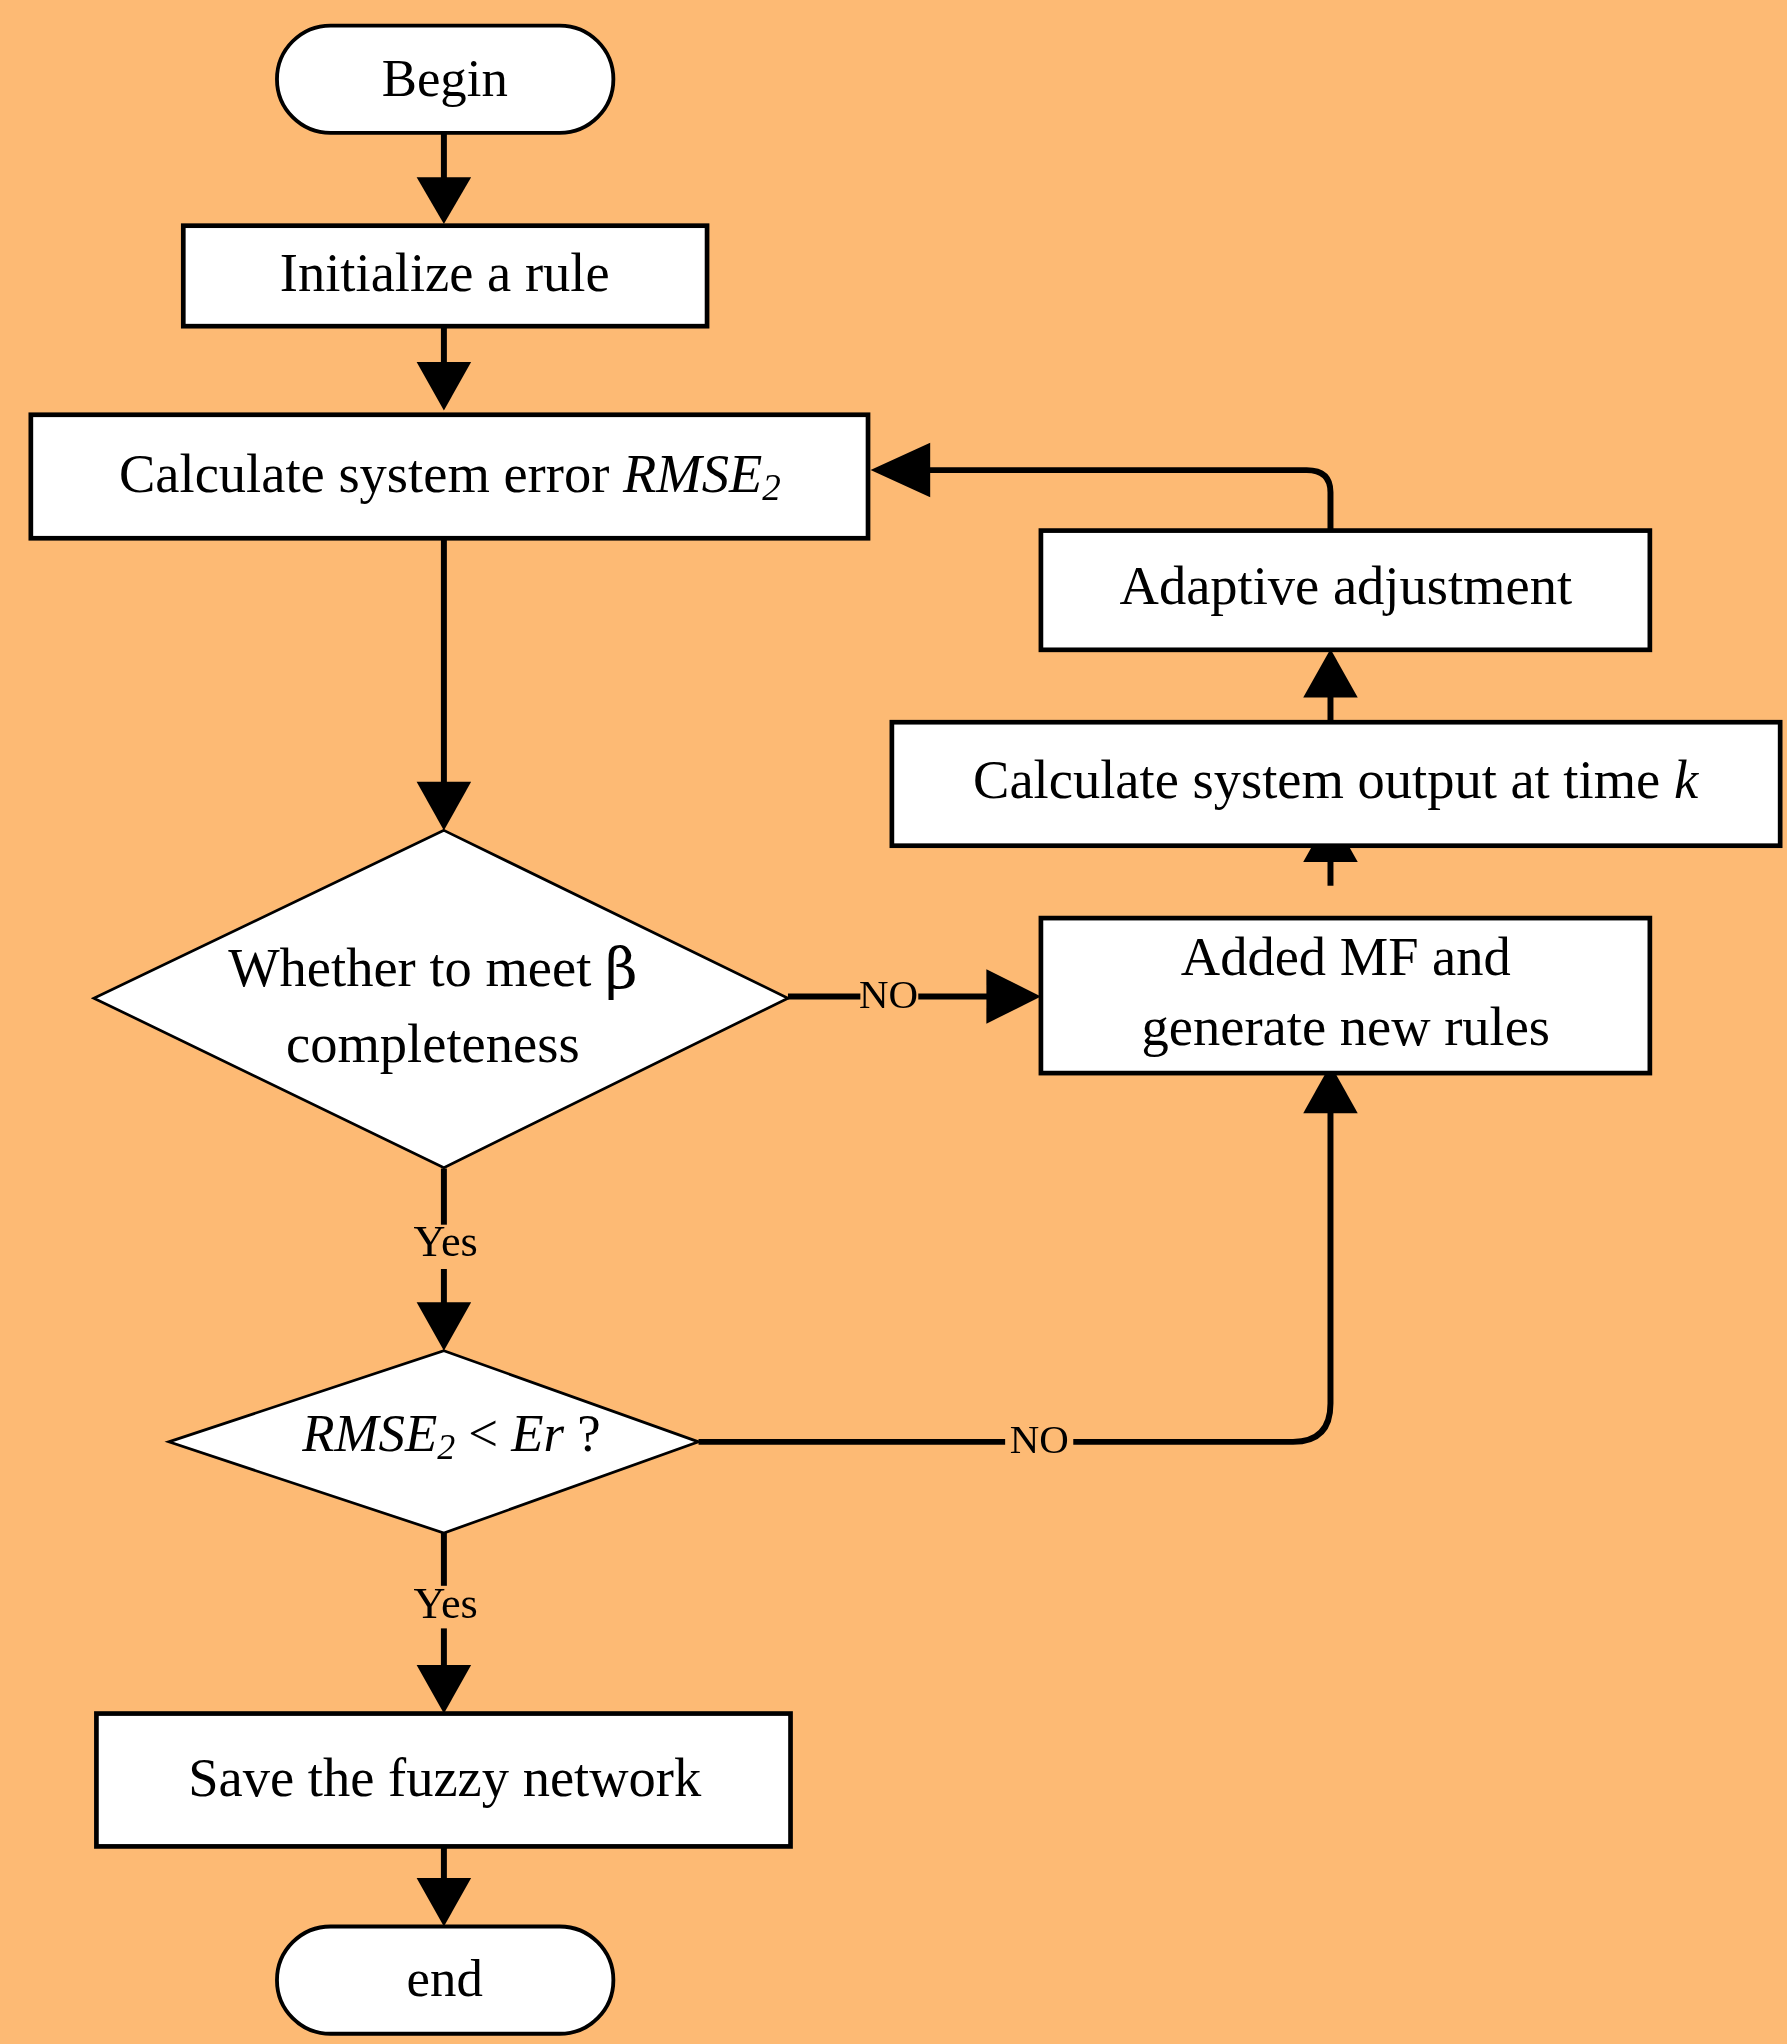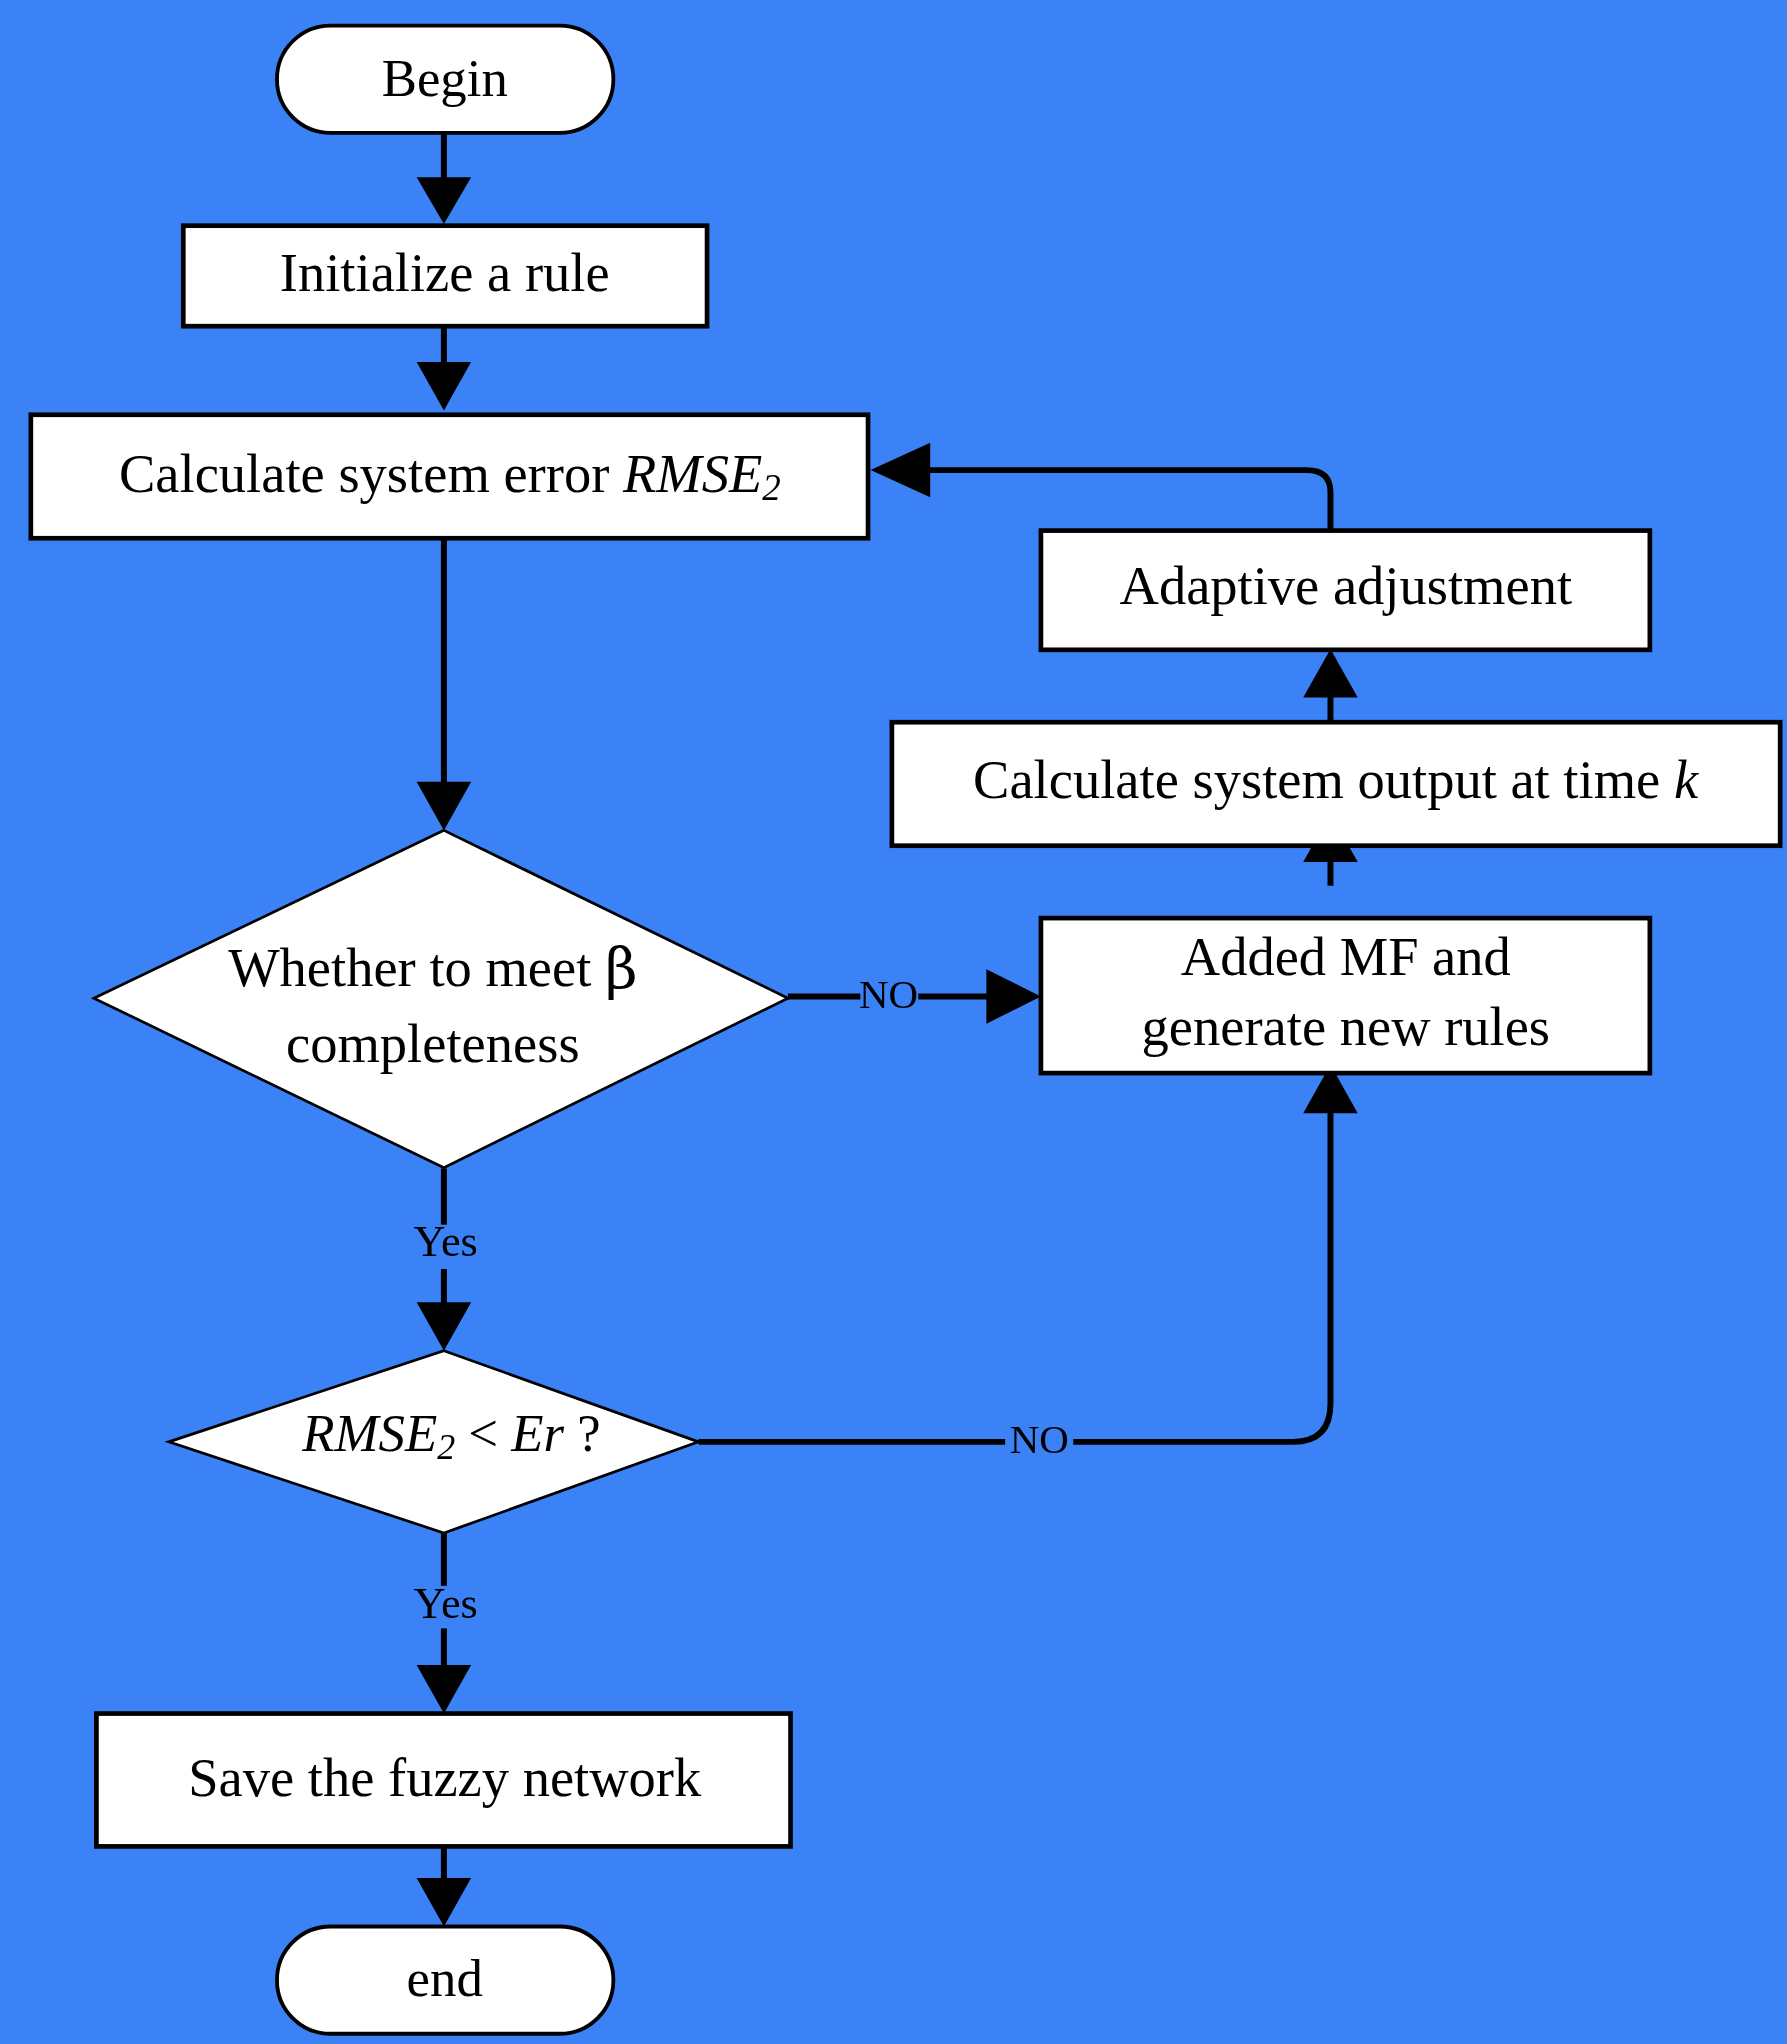--- a/index.html
+++ b/index.html
@@ -7,21 +7,21 @@
     padding: 0;
     background: #ffffff;
   }
   body {
     font-family: "Liberation Serif", "DejaVu Serif", serif;
   }
   #canvas {
     position: relative;
     width: 1788px;
     height: 2044px;
-    background: #3b82f6;
+    background: #fdba74;
     overflow: hidden;
   }
   #flow-svg {
     position: absolute;
     top: 0;
     left: 0;
     width: 1788px;
     height: 2044px;
     display: block;
   }

